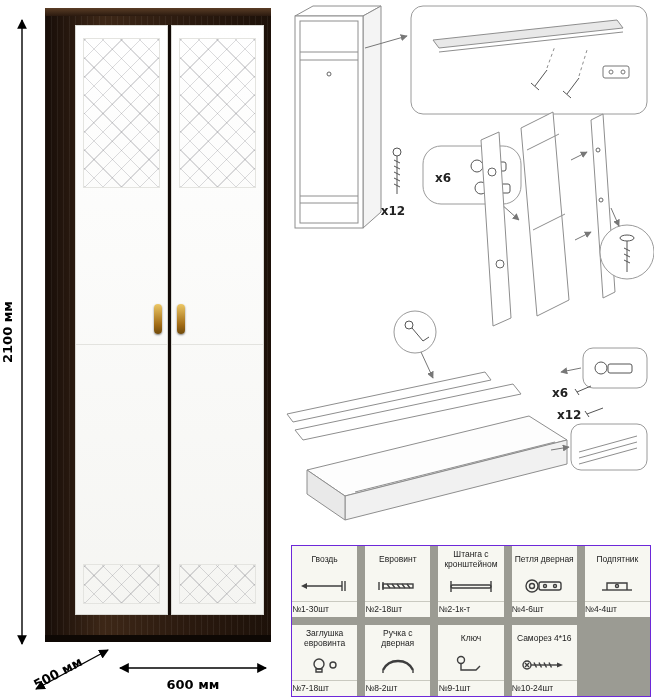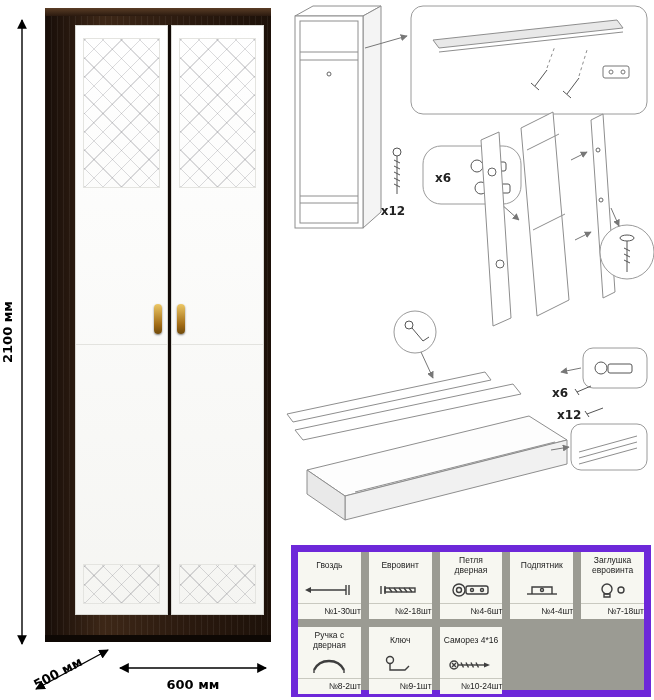--- a/index.html
+++ b/index.html
@@ -56,31 +56,31 @@
   }
   #dims text { fill:#000; font-size:13px; font-weight:bold; }
   #assembly { position:absolute; left:285px; top:0; }
   #assembly text { fill:#222; font-size:12px; font-weight:600; stroke:none; }
   #dims { position:absolute; left:0; top:0; }
 
   
   #parts {
     position:absolute; left:291px; top:545px; width:360px; height:152px;
     display:grid; grid-template-columns:repeat(5,1fr); grid-template-rows:1fr 1fr;
-    border:7px solid #6d28d9; background:#9b9b93; gap:8px; box-sizing:border-box;
+    border:1px solid #6d28d9; background:#9b9b93; gap:8px; box-sizing:border-box;
   }
   .cell { background:#f7f7f1; display:flex; flex-direction:column; min-width:0; }
   .pname {
     min-height:21px; display:flex; align-items:center; justify-content:center;
     text-align:center; font-size:8.5px; line-height:1.15; padding:3px 2px 1px;
   }
   .picon { flex:1; display:flex; align-items:center; justify-content:center; }
   .picon svg { stroke:#3e3e3e; fill:none; stroke-width:1.4; }
   .pcount {
-    border-top:1px solid #c9c9c0; font-size:8.5px; text-align:right;
+    border-top:1px solid #c9c9c0; font-size:8.5px; text-align:left;
     padding:2px 0 3px;
   }
 </style>
 </head>
 <body>
 
 <div id="page">
 
   <div id="wardrobe">
     <div class="doors">
@@ -266,20 +266,30 @@
       <div class="picon">
         <svg width="54" height="26" viewBox="0 0 54 26">
           <path d="M8,9 v8 M12,9 v8"></path>
             <rect x="12" y="11" width="30" height="4"></rect>
           <path d="M16,11 l3,4 M21,11 l3,4 M26,11 l3,4 M31,11 l3,4 M36,11 l3,4"></path>
         </svg>
       </div>
       <div class="pcount">№2-18шт</div>
     </div>
 
+    <div class="cell">
+      <div class="pname">Штанга с кронштейном</div>
+      <div class="picon">
+        <svg width="54" height="26" viewBox="0 0 54 26">
+          <rect x="7" y="12" width="40" height="3" rx="1.5"></rect>
+          <path d="M7,8 v11 M47,8 v11"></path>
+        </svg>
+      </div>
+      <div class="pcount">№2-1к-т</div>
+    </div>
 
     <div class="cell">
       <div class="pname">Петля дверная</div>
       <div class="picon">
         <svg width="54" height="26" viewBox="0 0 54 26">
           <circle cx="15" cy="13" r="6"></circle>
             <circle cx="15" cy="13" r="2.5"></circle>
           <rect x="22" y="9" width="22" height="8" rx="2"></rect>
           <circle cx="28" cy="13" r="1.5"></circle>
             <circle cx="38" cy="13" r="1.5"></circle>

